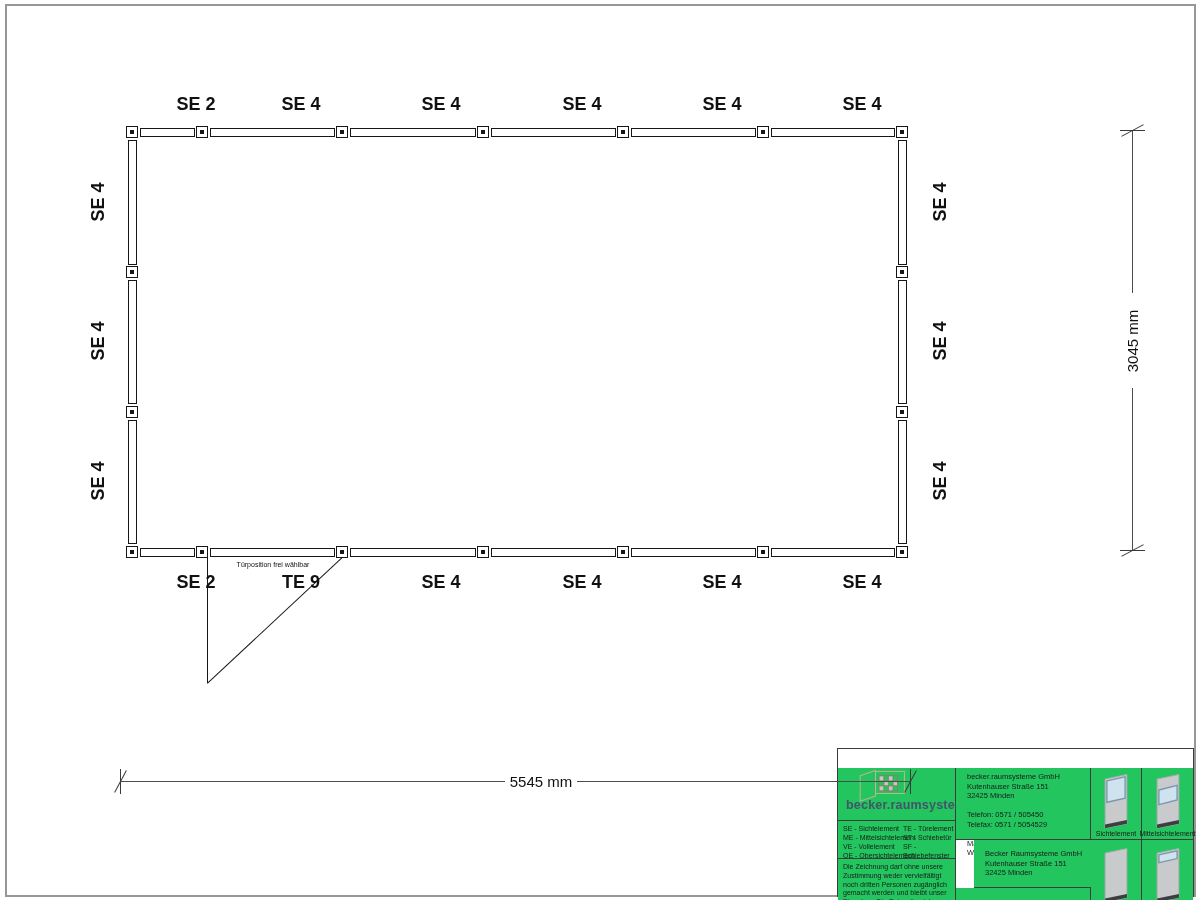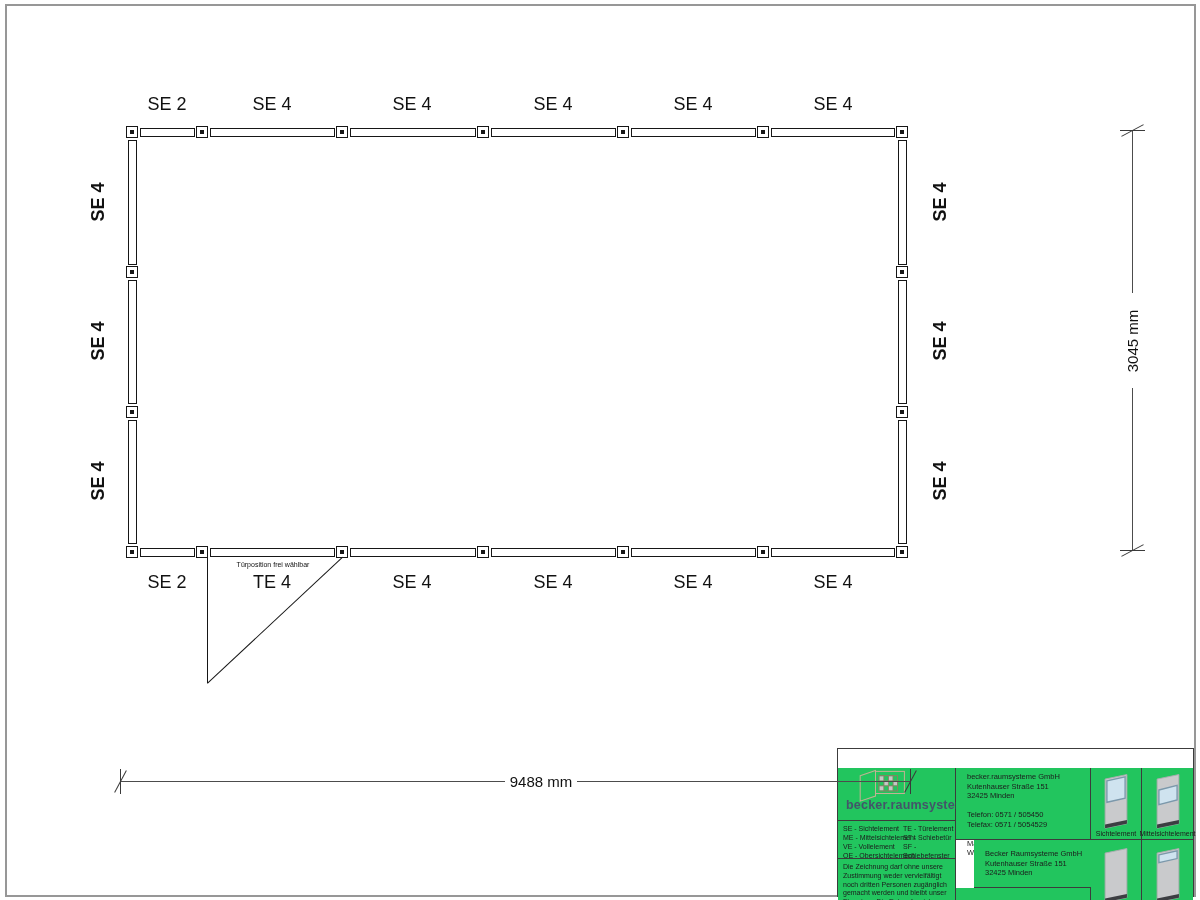--- a/index.html
+++ b/index.html
@@ -5,22 +5,22 @@
   html,body{margin:0;padding:0;background:#fff;}
   .page{position:relative;width:1200px;height:900px;background:#fff;overflow:hidden;
         font-family:"Liberation Sans",sans-serif;color:#111;}
   .pageframe{position:absolute;left:5px;top:4px;width:1187px;height:889px;
              border:2px solid #979797;}
   
   .seg{position:absolute;background:#fff;border:1px solid #161616;box-sizing:border-box;}
   .post{position:absolute;width:12px;height:12px;background:#fff;border:1px solid #161616;
         box-sizing:border-box;}
   .post i{position:absolute;left:3px;top:3px;width:4px;height:4px;background:#161616;}
-  .lbl{position:absolute;font-weight:normal;font-size:18px;white-space:nowrap;
-       transform:translate(-50%,-50%);}
+  .lbl{position:absolute;font-weight:bold;font-size:18px;white-space:nowrap;
+       transform:translate(-50%,-50%);margin-left:29px;}
   .vlbl{position:absolute;font-weight:bold;font-size:18px;white-space:nowrap;
         transform:translate(-50%,-50%) rotate(-90deg);}
   .doorline{position:absolute;background:#161616;}
   .doornote{position:absolute;font-size:7px;white-space:nowrap;transform:translate(-50%,0);}
   
   .dim{position:absolute;background:#4c4c4c;z-index:6;}
   .dimtext{position:absolute;font-size:15px;white-space:nowrap;z-index:6;
            transform:translate(-50%,-50%);}
   .dimtext.vert{transform:translate(-50%,-50%) rotate(-90deg);}
   .tick{position:absolute;background:#3a3a3a;z-index:6;}
@@ -128,37 +128,37 @@
   <div class="doornote" style="left:273px;top:561px">Türposition frei wählbar</div>
 
   <div class="lbl" style="left:167px;top:104px">SE 2</div>
   <div class="lbl" style="left:272px;top:104px">SE 4</div>
   <div class="lbl" style="left:412px;top:104px">SE 4</div>
   <div class="lbl" style="left:553px;top:104px">SE 4</div>
   <div class="lbl" style="left:693px;top:104px">SE 4</div>
   <div class="lbl" style="left:833px;top:104px">SE 4</div>
 
   <div class="lbl" style="left:167px;top:582px">SE 2</div>
-  <div class="lbl" style="left:272px;top:582px">TE 4</div>
+  <div class="lbl" style="left:272px;top:582px">TE 9</div>
   <div class="lbl" style="left:412px;top:582px">SE 4</div>
   <div class="lbl" style="left:553px;top:582px">SE 4</div>
   <div class="lbl" style="left:693px;top:582px">SE 4</div>
   <div class="lbl" style="left:833px;top:582px">SE 4</div>
 
   <div class="vlbl" style="left:98px;top:202px">SE 4</div>
   <div class="vlbl" style="left:98px;top:341px">SE 4</div>
   <div class="vlbl" style="left:98px;top:481px">SE 4</div>
 
   <div class="vlbl" style="left:940px;top:202px">SE 4</div>
   <div class="vlbl" style="left:940px;top:341px">SE 4</div>
   <div class="vlbl" style="left:940px;top:481px">SE 4</div>
 
   <div class="dim" style="left:120px;top:781px;width:385px;height:1px"></div>
   <div class="dim" style="left:577px;top:781px;width:333px;height:1px"></div>
-  <div class="dimtext" style="left:541px;top:781px">9488 mm</div>
+  <div class="dimtext" style="left:541px;top:781px">5545 mm</div>
   <div class="tick" style="left:120px;top:769px;width:1px;height:25px"></div>
   <div class="tick" style="left:120px;top:769px;width:1px;height:25px;transform:rotate(28deg)"></div>
   <div class="tick" style="left:910px;top:769px;width:1px;height:25px"></div>
   <div class="tick" style="left:910px;top:769px;width:1px;height:25px;transform:rotate(28deg)"></div>
 
   <div class="dim" style="left:1132px;top:130px;width:1px;height:163px"></div>
   <div class="dim" style="left:1132px;top:388px;width:1px;height:162px"></div>
   <div class="dimtext vert" style="left:1132px;top:341px">3045 mm</div>
   <div class="tick" style="left:1120px;top:130px;width:25px;height:1px"></div>
   <div class="tick" style="left:1120px;top:130px;width:25px;height:1px;transform:rotate(-28deg)"></div>

